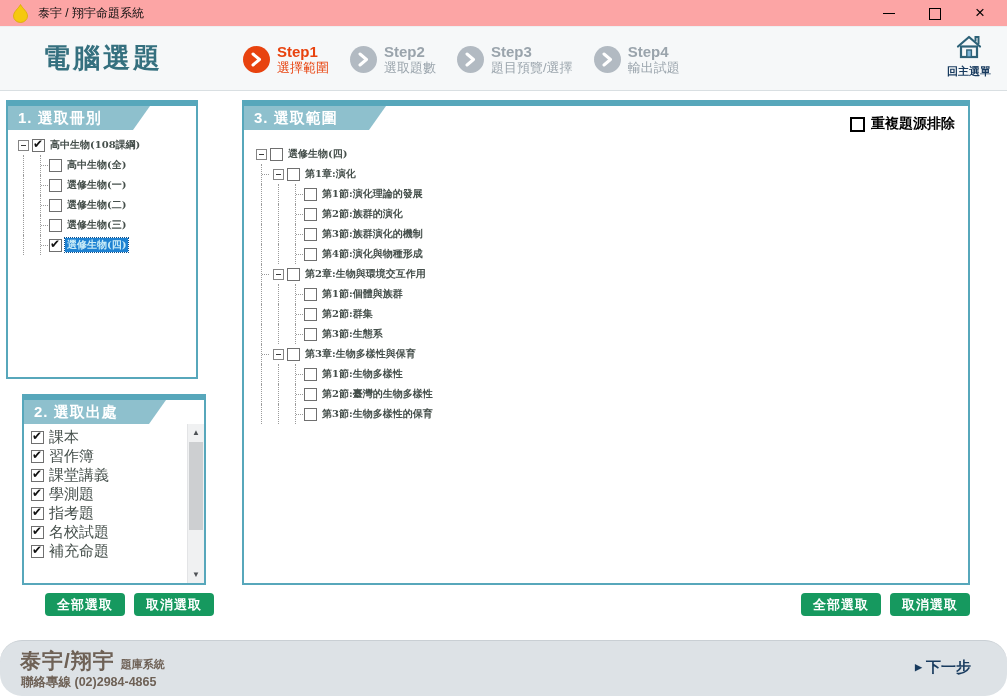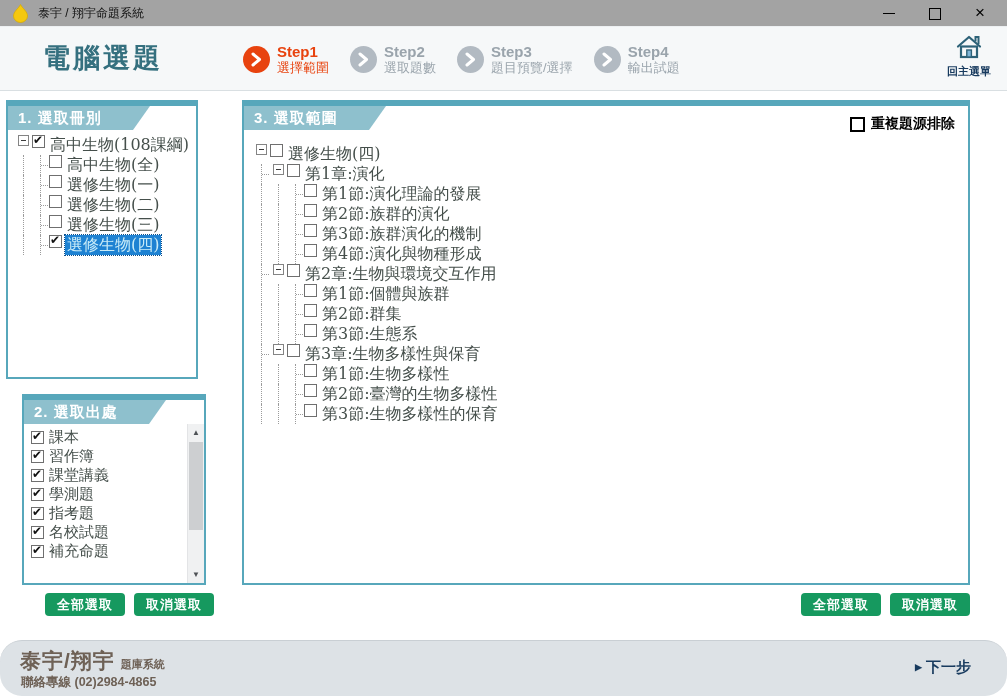--- a/index.html
+++ b/index.html
@@ -1,21 +1,21 @@
 <!DOCTYPE html>
 <html style="--teal-border: #57a7bb; --teal-band: #8ec0cd; --step-active: #e8430f; --step-inactive: #b2bac2; --button-green: #16995f; --selection-blue: #1e82d2; --selection-text: #c9ecf8; --page-title-teal: #35707f; --footer-bg: #dde2e6; --footer-text: #6e6156; --next-navy: #173a5e; --tree-text: #454f4b;"><head>
 <meta charset="utf-8">
 <style>
   * { box-sizing: border-box; margin: 0; padding: 0; }
   html,body { width:1007px; height:696px; }
   body { font-family:"Liberation Sans",sans-serif; background:#fff; }
   #app { position:relative; width:1007px; height:696px; overflow:hidden; background:#fff; }
 
   
-  .titlebar { position:absolute; left:0; top:0; right:0; height:27px; background:#a3a3a3;
+  .titlebar { position:absolute; left:0; top:0; right:0; height:27px; background:#fca5a5;
               display:flex; align-items:center; padding:0 10px; border-bottom:1px solid #edf0f2; }
   .applogo { display:flex; margin:0 9px 0 2px; }
   .apptitle { font-size:12px; color:#111; }
   .wincontrols { margin-left:auto; display:flex; align-items:center; gap:33px; padding-right:10px; }
   .wc { width:12px; height:12px; position:relative; }
   .wc.min::after { content:""; position:absolute; left:0; right:0; top:6px; border-top:1.5px solid #000; }
   .wc.max::after { content:""; position:absolute; left:1px; top:1px; width:10px; height:10px; border:1.5px solid #000; }
   .wc.close { font-size:17px; line-height:11px; color:#000; text-align:center; width:14px; }
 
   
@@ -44,23 +44,23 @@
   .band { position:absolute; left:0; top:0; width:142px; height:24px; line-height:24px;
           background:var(--teal-band,#8ec0cd); color:#fff; font-weight:bold; font-size:15px;
           padding-left:10px; letter-spacing:1px;
           clip-path:polygon(0 0,100% 0,calc(100% - 17px) 100%,0 100%); }
   .pbody { position:relative; height:calc(100% - 24px); overflow:hidden; }
   #tree1 { padding:5px 0 0 7px; }
   #tree3 { padding:14px 0 0 9px; }
   #list2 { padding:4px 17px 0 7px; }
 
   
-  .trow { display:flex; height:20px; white-space:nowrap;
-          font-family:"DejaVu Serif","Liberation Serif",serif; font-size:16px;
-          color:var(--tree-text,#454f4b); }
+  .trow { display:flex; align-items:center; height:20px; white-space:nowrap;
+          font-family:"DejaVu Serif","Liberation Serif",serif; font-size:10px;
+          color:var(--tree-text,#454f4b);font-weight:bold; }
   .lrow { display:flex; align-items:center; height:19px; white-space:nowrap;
           font-family:"DejaVu Serif","Liberation Serif",serif; font-size:15px;
           color:var(--tree-text,#454f4b); }
   .ind, .ell { width:17px; align-self:stretch; position:relative; flex:none; }
   .ind::before, .ell::before { content:""; position:absolute; left:8px; top:0; bottom:0;
           border-left:1px dotted #9b9b9b; }
   .ell::after { content:""; position:absolute; left:9px; right:1px; top:50%;
           border-top:1px dotted #9b9b9b; }
   .exp { width:11px; height:11px; margin:0 3px; border:1px solid #848484; background:#fff;
          position:relative; flex:none; }

